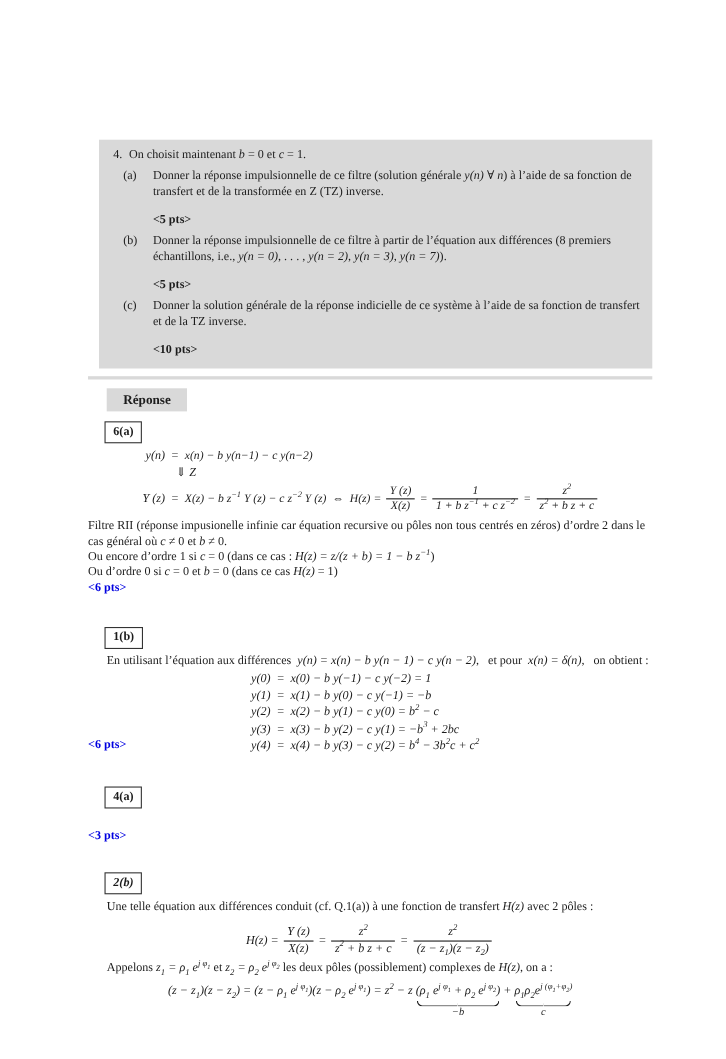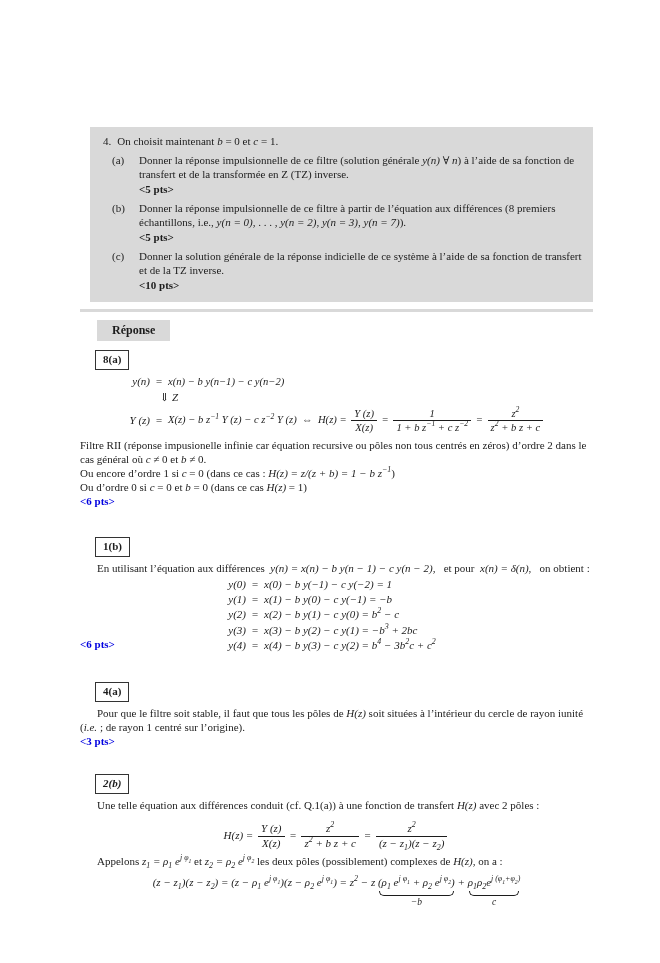--- a/index.html
+++ b/index.html
@@ -15,21 +15,21 @@
   .page { position: relative; width: 660px; height: 963px; overflow: hidden; }
   .content { position: absolute; left: 80px; top: 127px; width: 513px; }
 
   
   .qbox { background: var(--highlight-bg, #d9d9d9); margin-left: 10px; width: 503px; padding: 8px 10px 9px 13px; }
   .qrow { display: flex; gap: 6px; }
   .qnum { flex: none; }
   .qitem { display: flex; margin-top: 5px; }
   .qlabel { flex: none; width: 21px; margin-left: 9px; }
   .qtext { flex: 1; padding-left: 6px; }
-  .qpts { font-weight: bold; display: inline-block; margin-top: 1px; }
+  .qpts { font-weight: bold; display: inline-block; margin-top: 12px; }
 
   .hrule { height: 3px; background: var(--highlight-bg, #d9d9d9); margin-top: 7px; }
 
   .rheader { display: inline-block; background: var(--highlight-bg, #d9d9d9); font-weight: bold; font-size: 12px; padding: 3px 15px; margin: 8px 0 0 17px; }
 
   .slabel { display: inline-block; border: 1px solid var(--border, #333); font-weight: bold; padding: 2px 7px; margin-left: 15px; }
   #l1a { margin-top: 9px; }
   #l1b { margin-top: 28px; }
   #l2a { margin-top: 27px; }
   #l2b { margin-top: 25px; font-style: italic; }
@@ -104,21 +104,21 @@
           <b class="qpts">&lt;10 pts&gt;</b>
         </span>
       </div>
     </div>
 
     <div class="hrule"></div>
 
     <div class="rheader">Réponse</div>
 
     
-    <div><span class="slabel" id="l1a">8(a)</span></div>
+    <div><span class="slabel" id="l1a">6(a)</span></div>
     <div class="eqarray a1">
       <div class="eqrow math">
         <span class="lhs">y(n)</span>
         <span class="rel">=</span>
         <span class="rhs">x(n) − b y(n−1) − c y(n−2)</span>
       </div>
       <div class="eqrow math">
         <span class="arrow">⇓ Z</span>
       </div>
       <div class="eqrow math">
@@ -162,21 +162,21 @@
         <span class="lhs">y(4)</span>
         <span class="rel">=</span>
         <span class="rhs">x(4) − b y(3) − c y(2) = b<sup>4</sup> − 3b<sup>2</sup>c + c<sup>2</sup></span>
       </div>
       <b class="pts ptsabs">&lt;6 pts&gt;</b>
     </div>
 
     
     <div><span class="slabel" id="l2a">4(a)</span></div>
     <p class="para ind tight">
-      <span>Pour que le filtre soit stable, il faut que tous les pôles de <span class="mi">H(z)</span> soit situées à l’intérieur du cercle de rayon iunité (<span class="mi">i.e.</span> ; de rayon 1 centré sur l’origine).</span><br>
+      <br>
       <b class="pts" style="display:inline-block; text-indent:0;">&lt;3 pts&gt;</b>
     </p>
 
     
     <div><span class="slabel" id="l2b">2(b)</span></div>
     <p class="para ind tight">Une telle équation aux différences conduit (cf. Q.1(a)) à une fonction de transfert <span class="mi">H(z)</span> avec 2 pôles :</p>
     <div class="eqcenter math">H(z) = <span class="frac"><span class="num">Y (z)</span><span class="den">X(z)</span></span> = <span class="frac"><span class="num">z<sup>2</sup></span><span class="den">z<sup>2</sup> + b z + c</span></span> = <span class="frac"><span class="num">z<sup>2</sup></span><span class="den">(z − z<sub>1</sub>)(z − z<sub>2</sub>)</span></span></div>
     <p class="para ind">Appelons <span class="mi">z<sub>1</sub> = ρ<sub>1</sub> e<sup>j φ<sub>1</sub></sup></span> et <span class="mi">z<sub>2</sub> = ρ<sub>2</sub> e<sup>j φ<sub>2</sub></sup></span> les deux pôles (possiblement) complexes de <span class="mi">H(z)</span>, on a :</p>
     <div class="eqcenter math eq-ub">(z − z<sub>1</sub>)(z − z<sub>2</sub>) = (z − ρ<sub>1</sub> e<sup>j φ<sub>1</sub></sup>)(z − ρ<sub>2</sub> e<sup>j φ<sub>1</sub></sup>) = z<sup>2</sup> − z <span class="ub"><span class="ubc">(ρ<sub>1</sub> e<sup>j φ<sub>1</sub></sup> + ρ<sub>2</sub> e<sup>j φ<sub>2</sub></sup>)</span><span class="ubb">
             <i class="bl"></i>

